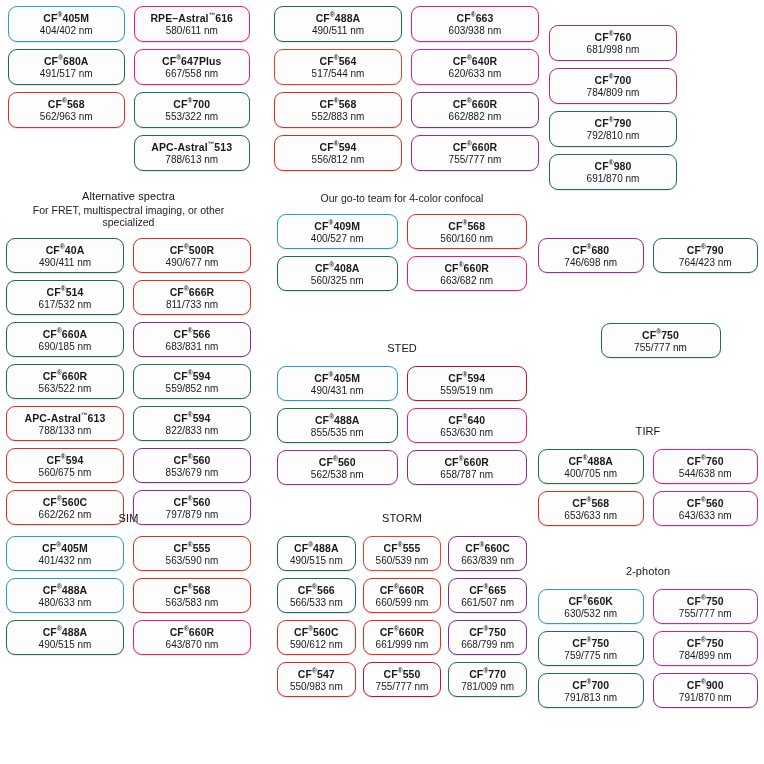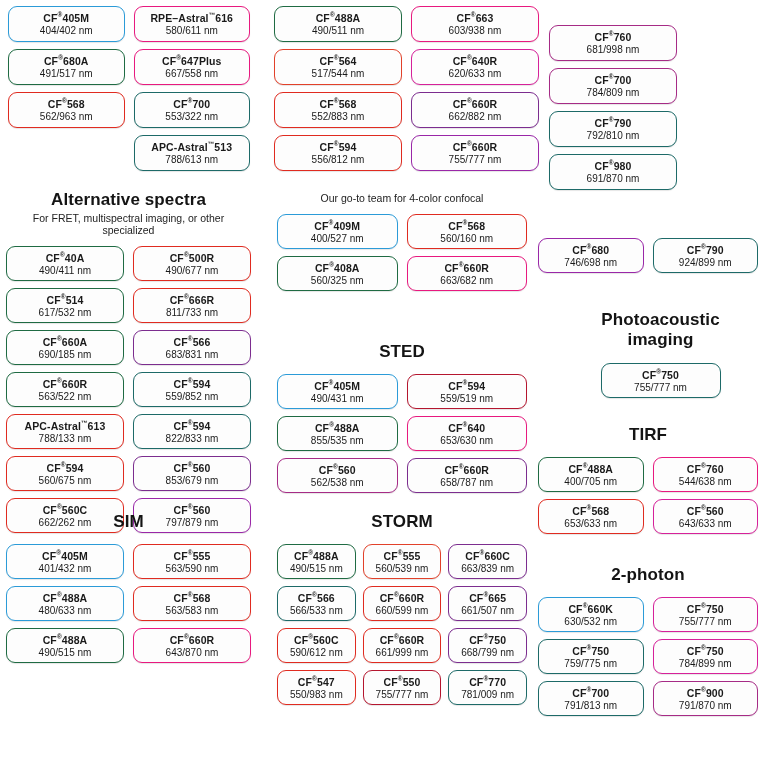--- a/index.html
+++ b/index.html
@@ -59,22 +59,22 @@
   .c-pink    { border-color: #e8197f; }
   .c-magenta { border-color: #d6219a; }
   .c-purple  { border-color: #7c2d8f; }
   .c-violet  { border-color: #9a27a8; }
   .c-plum    { border-color: #a62b86; }
   .c-darkred { border-color: #b5162f; }
 
   
   .sec-title {
     text-align: center;
-    font-size: 17px;
-    font-weight: bold;
+    font-size: 11px;
+    font-weight: normal;
     color: #141414;
     letter-spacing: 0.1px;
   }
   .sec-title.two-line { line-height: 1.18; }
   .sec-sub {
     text-align: center;
     font-size: 10.5px;
     font-weight: normal;
     color: #222;
     margin-top: 2px;
@@ -388,30 +388,26 @@
   </div>
 
   <div class="block" style="left:538px; top:238px; width:220px;">
     <div class="grid g2">
         <div class="chip c-violet" style="border-color: rgb(154, 39, 168); height: 35px;">
           <div class="nm"><span>CF</span><sup>®</sup><span>680</span></div>
           <div class="wl">746/698 nm</div>
         </div>
         <div class="chip c-teal" style="border-color: rgb(29, 106, 104); height: 35px;">
           <div class="nm"><span>CF</span><sup>®</sup><span>790</span></div>
-          <div class="wl">924/899 nm</div>
+          <div class="wl">764/423 nm</div>
         </div>
       </div>
   </div>
 
   <div class="block" style="left:568px; top:310px; width:185px;">
-    <div class="sec-title two-line">
-      <div>Photoacoustic</div>
-      <div>imaging</div>
-    </div>
     <div class="grid g1" style="margin-top:13px; width:120px; margin-left:auto; margin-right:auto;">
         <div class="chip c-teal" style="border-color: rgb(29, 106, 104); height: 35px;">
           <div class="nm"><span>CF</span><sup>®</sup><span>750</span></div>
           <div class="wl">755/777 nm</div>
         </div>
       </div>
   </div>
 
   <div class="block" style="left:538px; top:425px; width:220px;">
     <div class="sec-title">TIRF</div>

